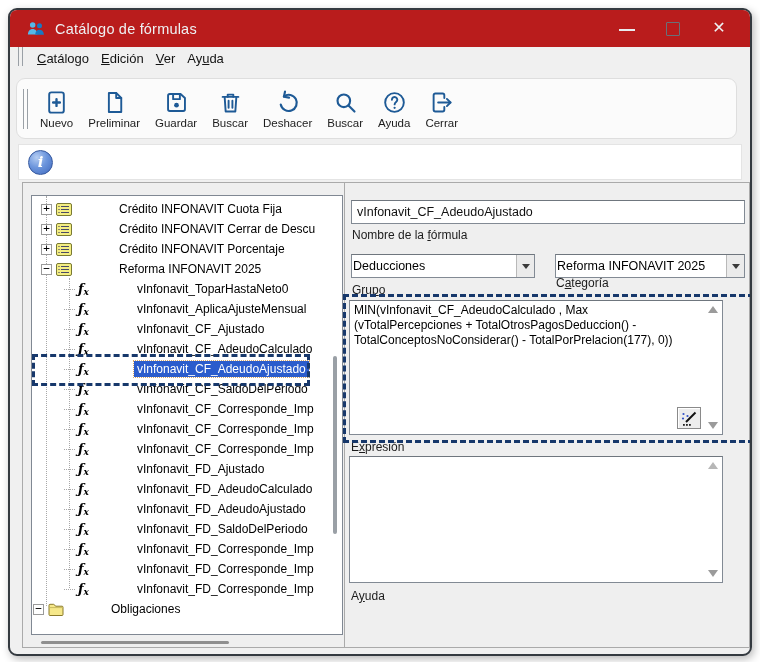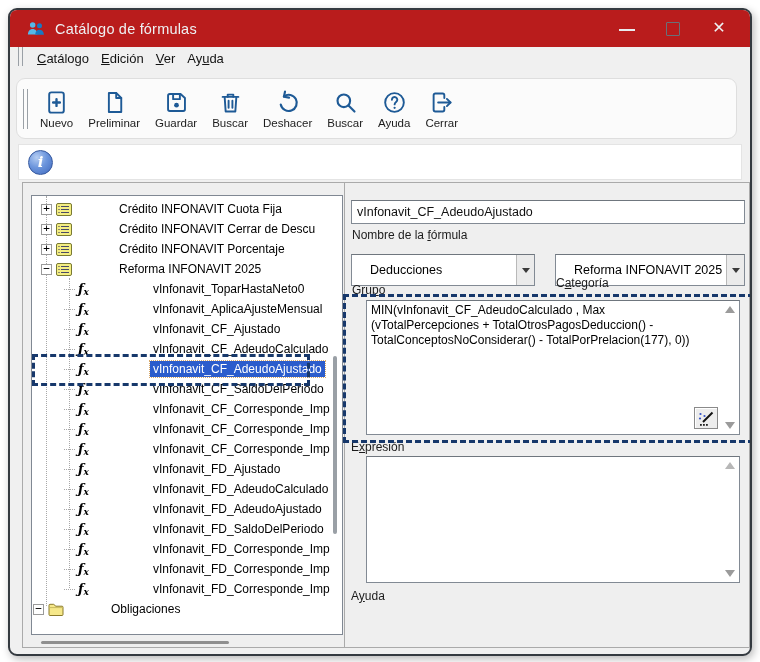--- a/index.html
+++ b/index.html
@@ -37,37 +37,37 @@
   .right-cell{position:absolute;left:322px;top:0;right:0;height:100%;}
   
   .treebox{position:absolute;left:8px;top:12px;width:312px;height:440px;background:#ffffff;border:1px solid #808893;box-sizing:border-box;overflow:hidden;padding-top:3px;}
   .guide{position:absolute;border-left:1px dotted #a8a8a8;width:0;}
   .trow{height:20px;display:flex;align-items:center;white-space:nowrap;font-size:12px;color:#000;position:relative;}
   .trow.category{padding-left:9px;}
   .trow.formula{padding-left:32px;}
   .trow.folder{padding-left:1px;}
   .expbox{width:11px;height:11px;box-sizing:border-box;border:1px solid #9a9a9a;background:#fff;font-size:11px;line-height:8px;text-align:center;color:#000;margin-right:4px;flex:0 0 auto;font-family:"DejaVu Sans Mono",monospace;}
   .stub{width:11px;border-top:1px dotted #a8a8a8;margin-right:3px;flex:0 0 auto;}
-  .fx{font-family:"DejaVu Serif",serif;font-style:italic;font-weight:bold;font-size:13px;margin-right:21px;flex:0 0 auto;}
+  .fx{font-family:"DejaVu Serif",serif;font-style:italic;font-weight:bold;font-size:13px;margin-right:5px;flex:0 0 auto;}
   .fx i{font-size:9px;vertical-align:-2px;}
   .ticon{margin-right:4px;flex:0 0 auto;display:block;}
   .tlabel{padding:1px 3px;margin-left:40px;}
   .trow.sel .tlabel{background:#2b5ccc;color:#ffffff;outline:1px dotted #d8a868;}
   .vthumb{position:absolute;right:5px;top:160px;width:4px;height:178px;background:#9aa0a6;border-radius:2px;}
   .hthumb{position:absolute;left:18px;top:458px;width:188px;height:3px;background:#8f8f8f;border-radius:2px;}
   
   .field,.selectbox,.textbox{background:#ffffff;border:1px solid #828a94;border-top-color:#6f767e;box-sizing:border-box;font-family:"Liberation Sans",sans-serif;}
   .name-field{position:absolute;left:6px;top:17px;width:394px;height:24px;font-size:12.5px;color:#101010;padding:0 5px;outline:none;}
   .lbl{position:absolute;font-size:12px;color:#1c1c1c;}
-  .selectbox{position:absolute;height:32px;display:flex;align-items:center;font-size:12.5px;color:#000;padding-left:18px;}
+  .selectbox{position:absolute;height:24px;display:flex;align-items:center;font-size:12.5px;color:#000;padding-left:1px;}
   .sel-grupo{left:6px;top:71px;width:184px;}
   .sel-categoria{left:210px;top:71px;width:190px;}
   .ddbtn{margin-left:auto;width:17px;align-self:stretch;background:#ebebeb;border-left:1px solid #b9b9b9;display:flex;align-items:center;justify-content:center;}
   .ddbtn::before{content:"";border-left:4px solid transparent;border-right:4px solid transparent;border-top:5px solid #3a3a3a;}
-  .textbox{position:absolute;left:21px;width:374px;}
+  .textbox{position:absolute;left:4px;width:374px;}
   .expr{top:117px;height:135px;}
   .helpbox{top:273px;height:127px;}
   .tbtext{position:absolute;left:4px;top:2px;right:20px;font-size:12px;line-height:15px;color:#000;white-space:pre-wrap;}
   .arr{position:absolute;right:4px;width:0;height:0;border-left:5px solid transparent;border-right:5px solid transparent;}
   .arr.up{top:5px;border-bottom:7px solid #9b9b9b;}
   .arr.down{bottom:5px;border-top:7px solid #9b9b9b;}
   .wand{position:absolute;right:21px;bottom:5px;width:24px;height:22px;background:#ededed;border:1px solid #8a8a8a;box-shadow:inset 1px 1px 0 #ffffff;padding:0;display:flex;align-items:center;justify-content:center;}
   
   .annotation{position:absolute;border:3px dashed #17386b;pointer-events:none;}
   .ann-tree{left:22px;top:344px;width:272px;height:26px;}

